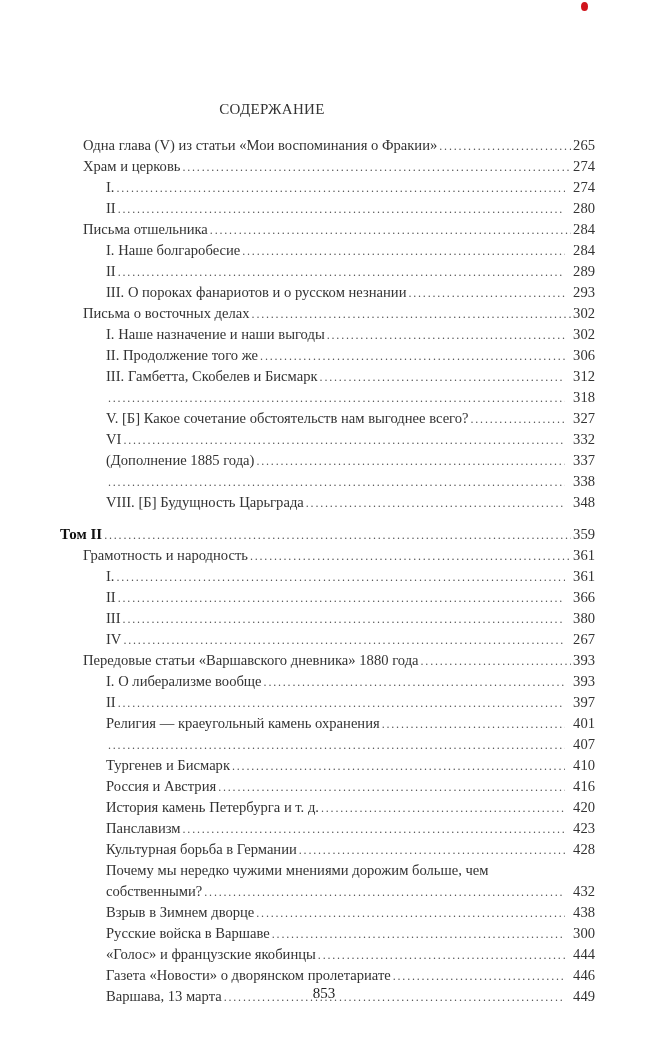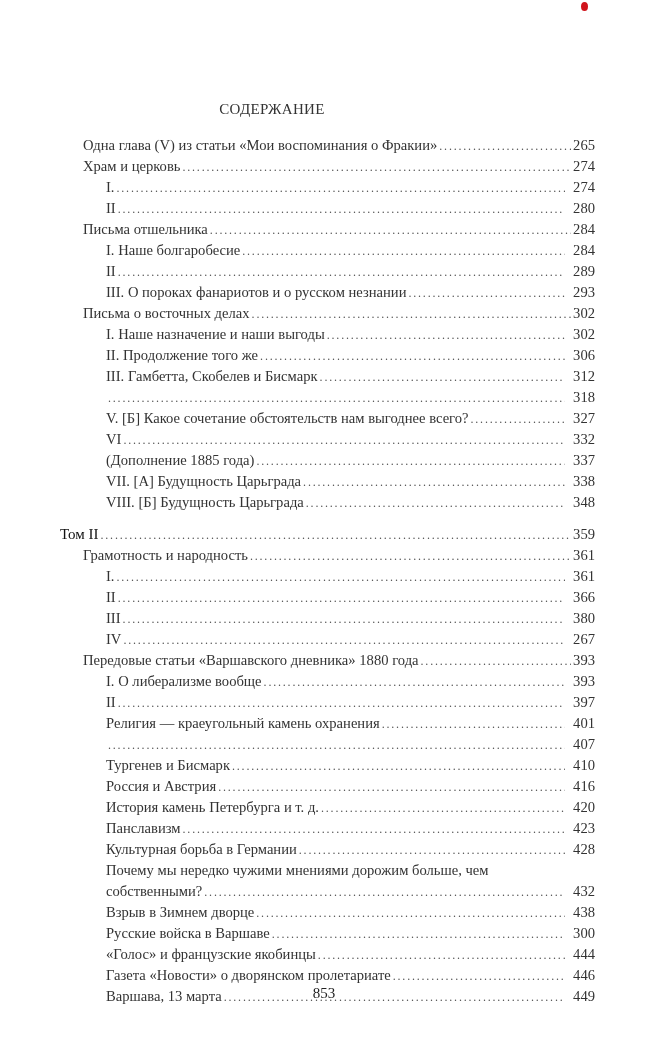--- a/index.html
+++ b/index.html
@@ -28,21 +28,21 @@
     letter-spacing: 2.6px; font-size: 12px;
   }
   .row .leader::before {
     content: ". . . . . . . . . . . . . . . . . . . . . . . . . . . . . . . . . . . . . . . . . . . . . . . . . . . . . . . . . . . . . . . . . . . . . . . . . . . . . . . . . . . . . . . . . . . . . . . . . . . . . . . . . . . . . . . . . . . . . . . . . . . . . . . . . . . . . . . . . . . . . . . . . . . . . . . . . . . . . . . . . . . . . . . . . . . . . .";
     letter-spacing: -0.6px;
   }
   .row .page { flex: 0 0 auto; text-align: right; }
   .row.l0 { left: 60px; width: 535px; }
   .row.l1 { left: 83px; width: 512px; }
   .row.l2 { left: 106px; width: 489px; }
-  .row.l0 .title { font-weight: normal; font-size: 15px; color: #111; }
+  .row.l0 .title { font-weight: bold; font-size: 15px; color: #111; }
   .row.l2 .page { padding-left: 6px; }
   .folio {
     position: absolute; left: 0; width: 648px; top: 985px; text-align: center;
     font-family: "Liberation Serif", serif; font-size: 15px; color: #222;
   }
 </style>
 </head>
 <body>
 
 <div class="red-dot"></div>
@@ -122,21 +122,20 @@
       <span class="title">VI</span>
       <span class="leader"></span>
       <span class="page">332</span>
     </div>
   <div class="row l2" style="top:315px">
       <span class="title">(Дополнение 1885 года)</span>
       <span class="leader"></span>
       <span class="page">337</span>
     </div>
   <div class="row l2" style="top:336px">
-      <span class="title">VII. [А] Будущность Царьграда</span>
       <span class="leader"></span>
       <span class="page">338</span>
     </div>
   <div class="row l2" style="top:357px">
       <span class="title">VIII. [Б] Будущность Царьграда</span>
       <span class="leader"></span>
       <span class="page">348</span>
     </div>
 
   <div class="row l0" style="top:389px">

